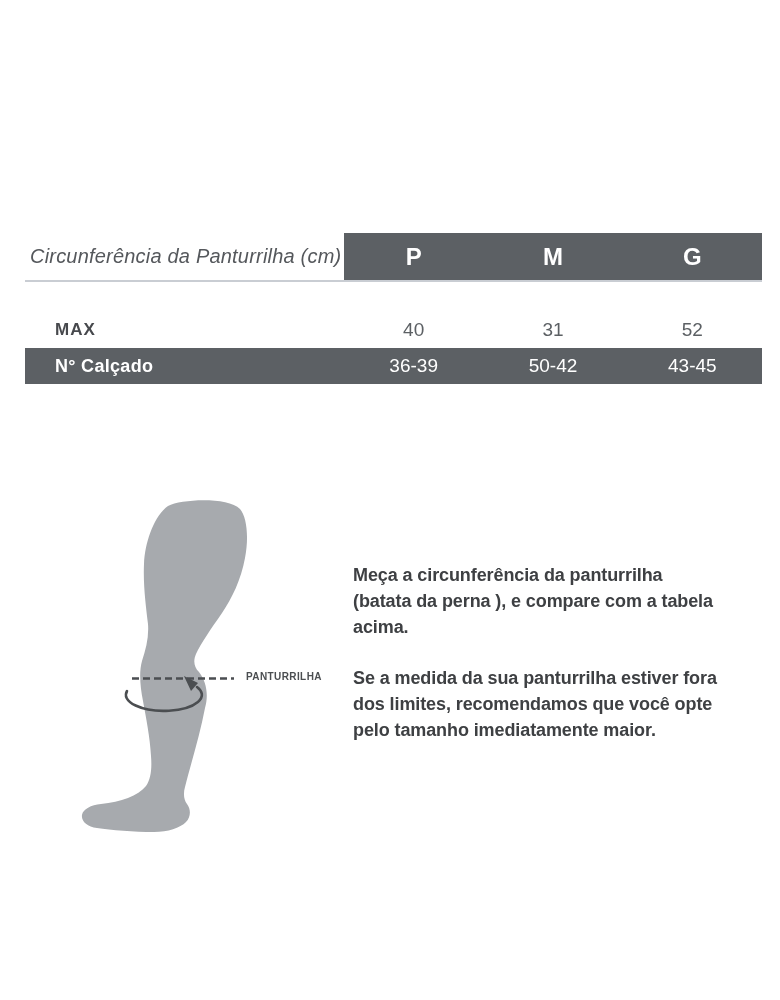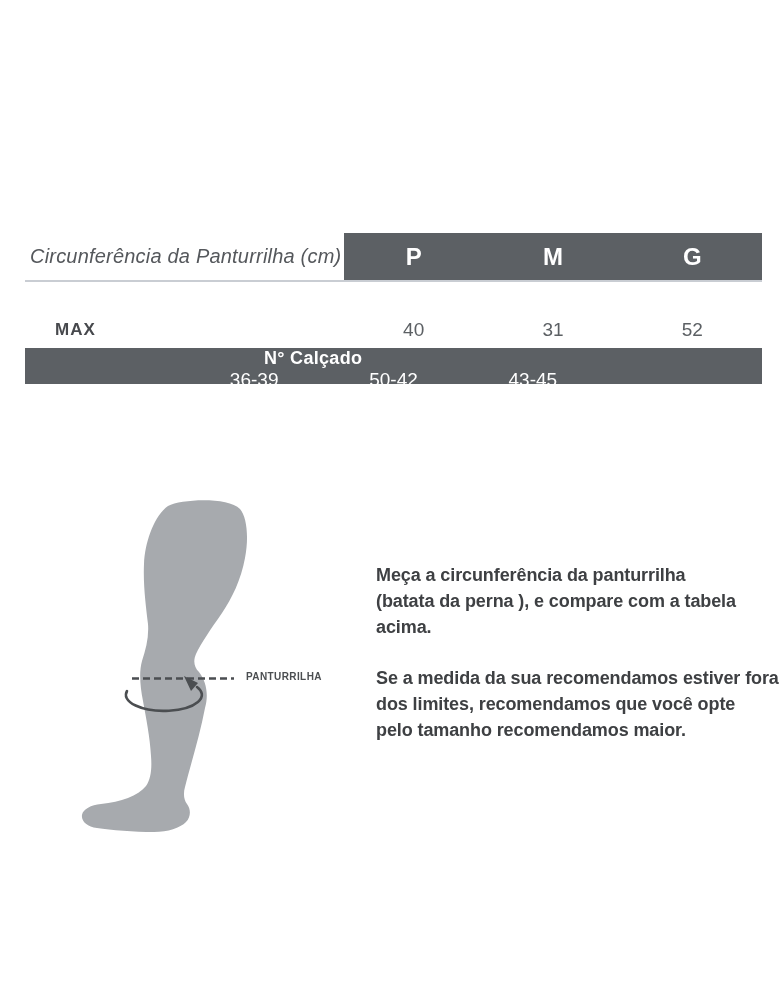--- a/index.html
+++ b/index.html
@@ -76,21 +76,20 @@
   }
   .t-cell {
     flex: 1;
     text-align: center;
     font-size: 19px;
     color: var(--value_text, #5c6064);
   }
   .t-row.dark-row {
     height: 36px;
     background: var(--dark_band, #5c6064);
-    flex-direction: column;
   }
   .t-row.dark-row .t-label {
     color: #ffffff;
     letter-spacing: 0.3px;
     font-size: 18px;
   }
   .t-row.dark-row .t-cell {
     color: #ffffff;
     font-size: 19px;
   }
@@ -109,21 +108,21 @@
     top: 671px;
     font-size: 10px;
     font-weight: bold;
     letter-spacing: 0.4px;
     color: var(--annotation, #4b4e51);
   }
 
   
   .instructions {
     position: absolute;
-    left: 376px;
+    left: 353px;
     top: 562px;
     width: 400px;
     color: var(--body_text, #3e4043);
     font-size: 18px;
     font-weight: bold;
     line-height: 26px;
     letter-spacing: -0.1px;
   }
   .instructions .para + .para {
     margin-top: 25px;
@@ -199,17 +198,17 @@
 </svg>
 <span class="measure-label">PANTURRILHA</span>
 
 <section class="instructions">
   <div class="para">
     <div class="line">Meça a circunferência da panturrilha</div>
     <div class="line">(batata da perna ), e compare com a tabela</div>
     <div class="line">acima.</div>
   </div>
   <div class="para">
-    <div class="line">Se a medida da sua recomendamos estiver fora</div>
+    <div class="line">Se a medida da sua panturrilha estiver fora</div>
     <div class="line">dos limites, recomendamos que você opte</div>
-    <div class="line">pelo tamanho recomendamos maior.</div>
+    <div class="line">pelo tamanho imediatamente maior.</div>
   </div>
 </section>
 
 </body></html>

